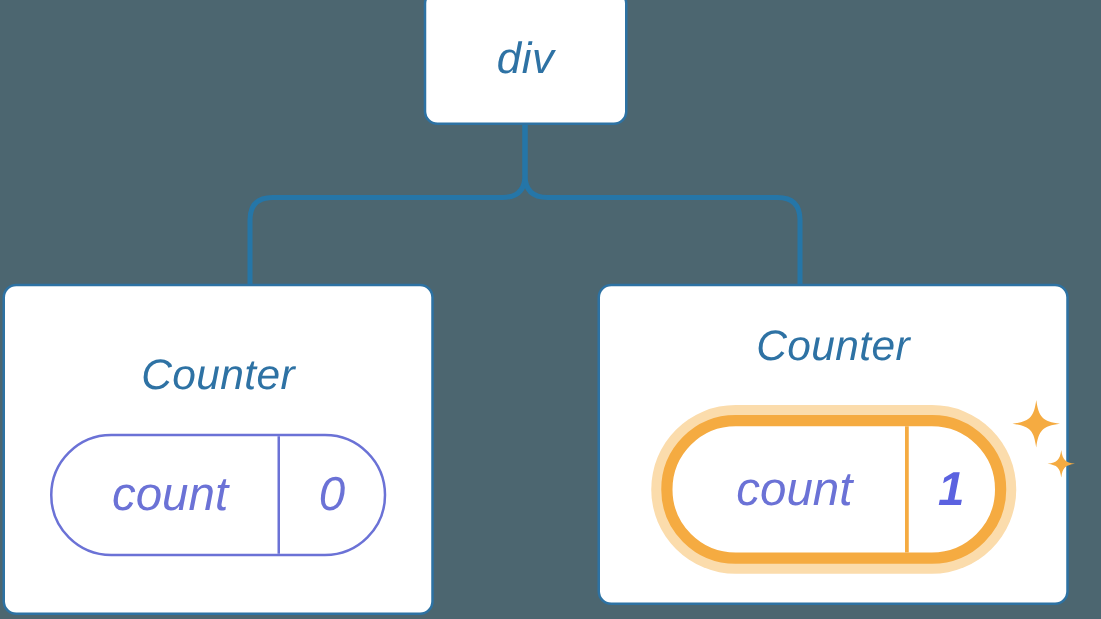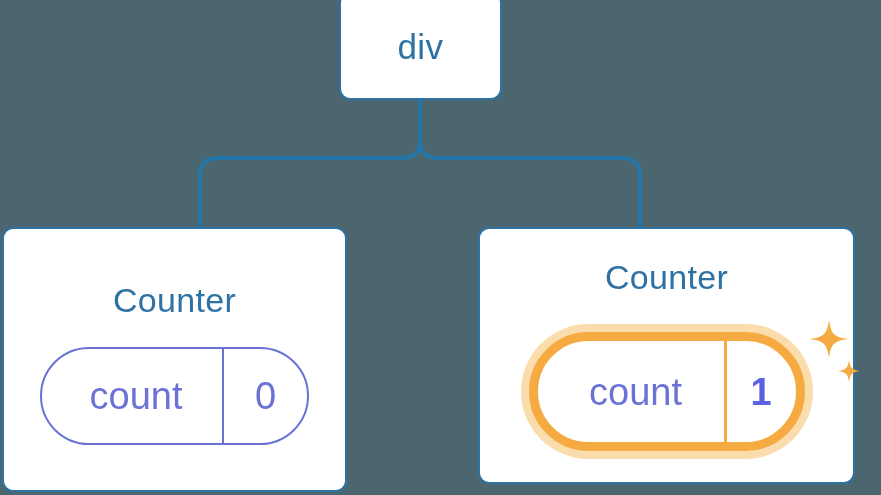--- a/index.html
+++ b/index.html
@@ -10,20 +10,21 @@
     width: 881px;
     height: 495px;
     background: #4c6670;
     font-family: "Liberation Sans", sans-serif;
     overflow: hidden;
   }
   .stage {
     position: relative;
     width: 881px;
     height: 494px;
+    font-style: italic;
   }
   .connectors {
     position: absolute;
     left: 0;
     top: 0;
     width: 881px;
     height: 495px;
   }
   
   .node {

